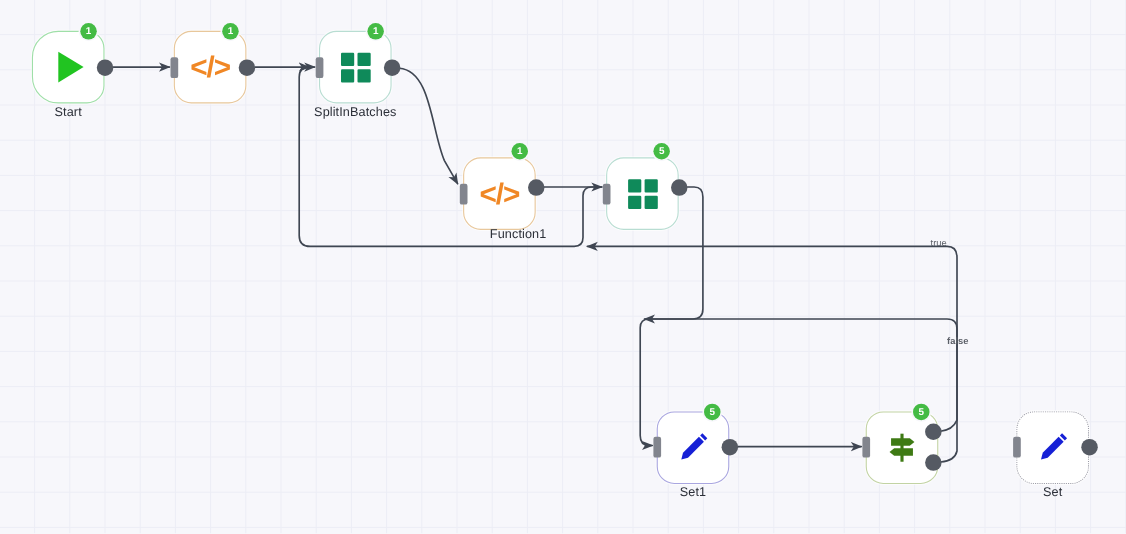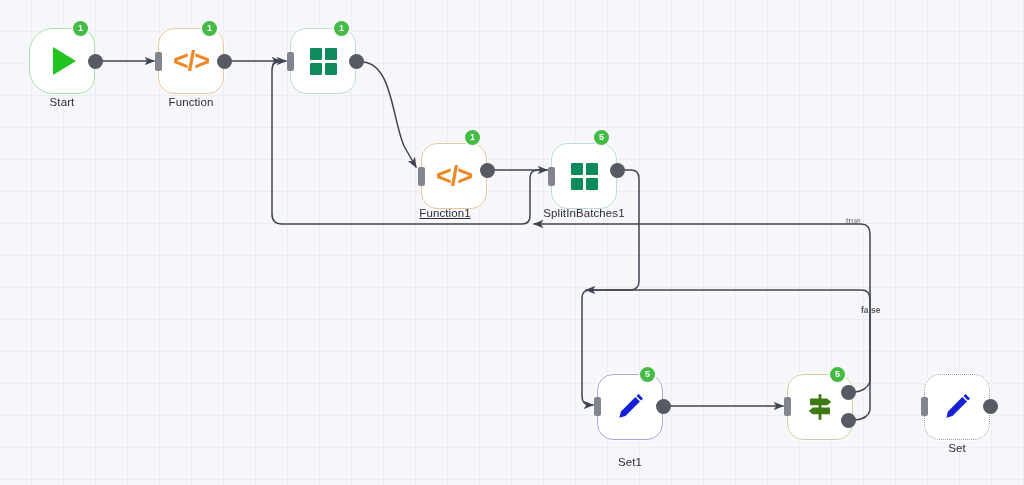--- a/index.html
+++ b/index.html
@@ -163,65 +163,64 @@
   <div class="badge" style="left:73px; top:21px;">1</div>
   <div class="out-dot" style="left:88px; top:54px;"></div>
   <div class="node-label" style="left:-23px; top:96px;">Start</div>
 
   <div class="node fn" style="left:158px; top:28px;">
     <span class="icon-code">&lt;/&gt;</span>
   </div>
   <div class="badge" style="left:202px; top:21px;">1</div>
   <div class="in-stub" style="left:155px; top:52px;"></div>
   <div class="out-dot" style="left:217px; top:54px;"></div>
-  <div class="node-label" style="left:106px; top:96px;">Function</div>
 
   <div class="node sib" style="left:290px; top:28px;">
     <div class="icon-grid">
       <i></i>
         <i></i>
         <i></i>
         <i></i>
     </div>
   </div>
   <div class="badge" style="left:334px; top:21px;">1</div>
   <div class="in-stub" style="left:287px; top:52px;"></div>
   <div class="out-dot" style="left:349px; top:54px;"></div>
+  <div class="node-label" style="left:238px; top:96px;">SplitInBatches</div>
 
   <div class="node fn" style="left:421px; top:143px;">
     <span class="icon-code">&lt;/&gt;</span>
   </div>
   <div class="badge" style="left:465px; top:130px;">1</div>
   <div class="in-stub" style="left:418px; top:167px;"></div>
   <div class="out-dot" style="left:480px; top:163px;"></div>
-  <div class="node-label" style="left:360px; top:207px;text-decoration:underline;">Function1</div>
+  <div class="node-label" style="left:386px; top:207px;">Function1</div>
 
   <div class="node sib" style="left:551px; top:143px;">
     <div class="icon-grid">
       <i></i>
         <i></i>
         <i></i>
         <i></i>
     </div>
   </div>
   <div class="badge" style="left:594px; top:130px;">5</div>
   <div class="in-stub" style="left:548px; top:167px;"></div>
   <div class="out-dot" style="left:610px; top:163px;"></div>
-  <div class="node-label" style="left:499px; top:207px;">SplitInBatches1</div>
 
   <div class="node set1" style="left:597px; top:374px;">
     <svg width="34" height="34" viewBox="0 0 24 24">
       <path d="M4.5 19.5 L5.6 15.2 L15.8 5 L19 8.2 L8.8 18.4 z" fill="#1620d6"></path>
       <path d="M16.6 4.2 L18 2.8 L21.2 6 L19.8 7.4 z" fill="#1620d6"></path>
     </svg>
   </div>
   <div class="badge" style="left:640px; top:367px;">5</div>
   <div class="in-stub" style="left:594px; top:397px;"></div>
   <div class="out-dot" style="left:656px; top:399px;"></div>
-  <div class="node-label" style="left:545px; top:456px;">Set1</div>
+  <div class="node-label" style="left:545px; top:442px;">Set1</div>
 
   <div class="node iff" style="left:787px; top:374px;">
     <svg width="34" height="34" viewBox="0 0 24 24">
       <rect x="11" y="3" width="2" height="18" fill="#3e7a14"></rect>
       <path d="M5 6 h12 l3 2.4 l-3 2.4 H5 z" fill="#3e7a14"></path>
       <path d="M19 12.4 H7 l-3 2.4 l3 2.4 h12 z" fill="#3e7a14"></path>
     </svg>
   </div>
   <div class="badge" style="left:830px; top:367px;">5</div>
   <div class="in-stub" style="left:784px; top:397px;"></div>

